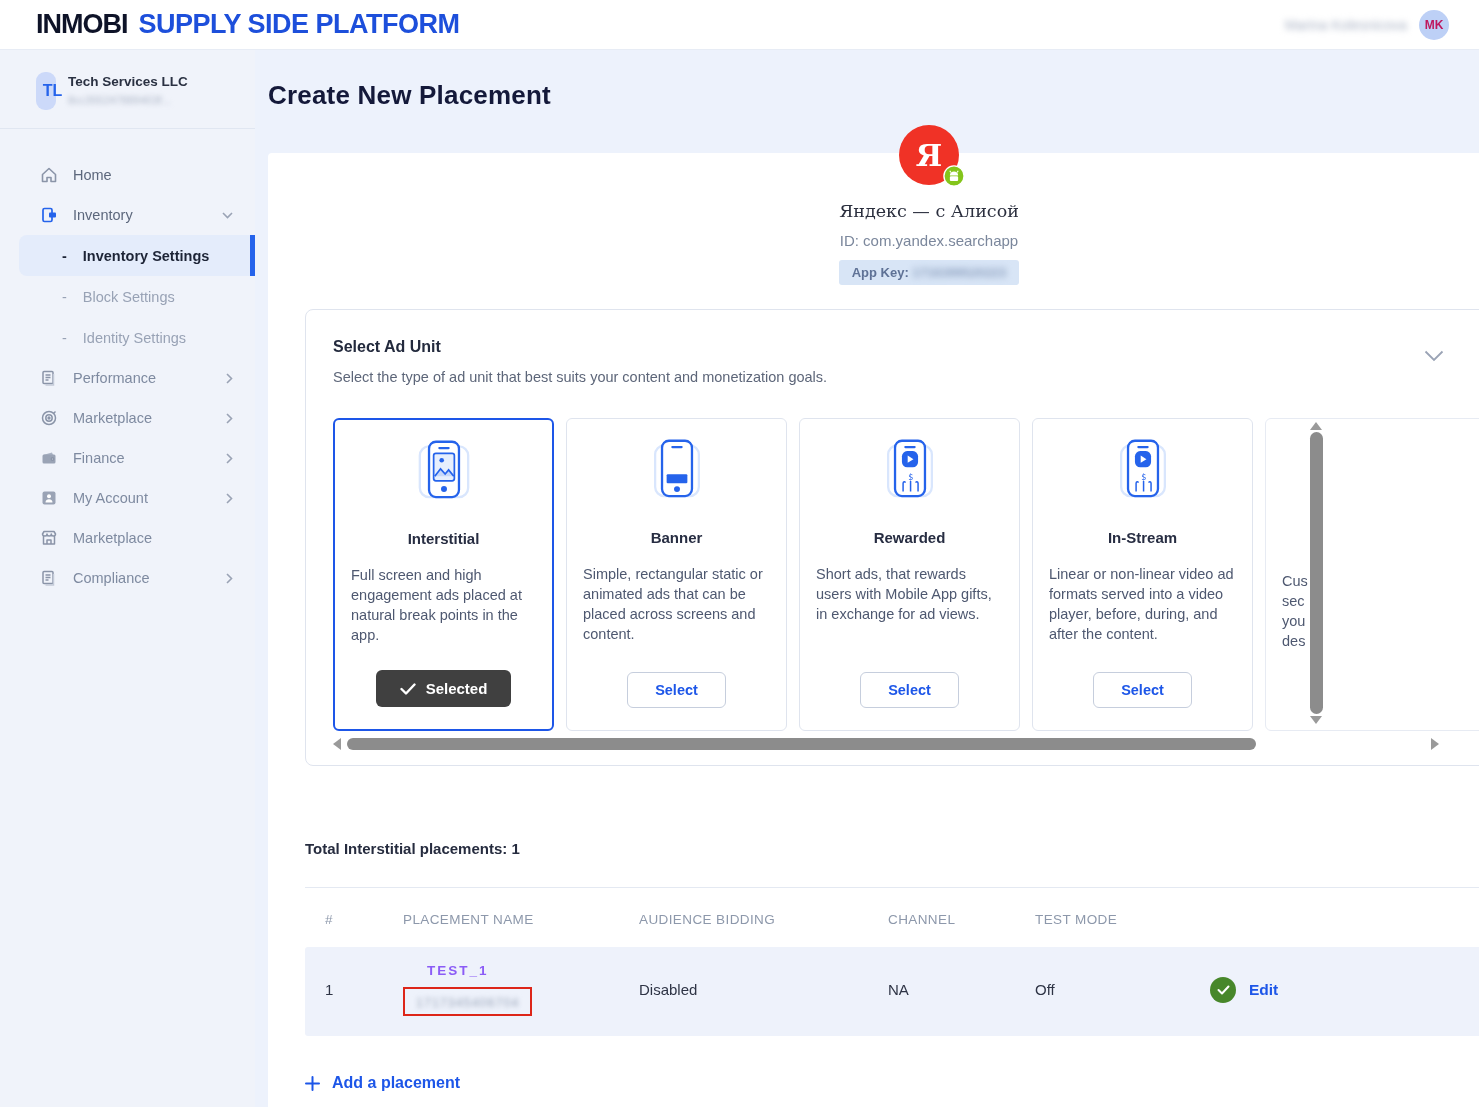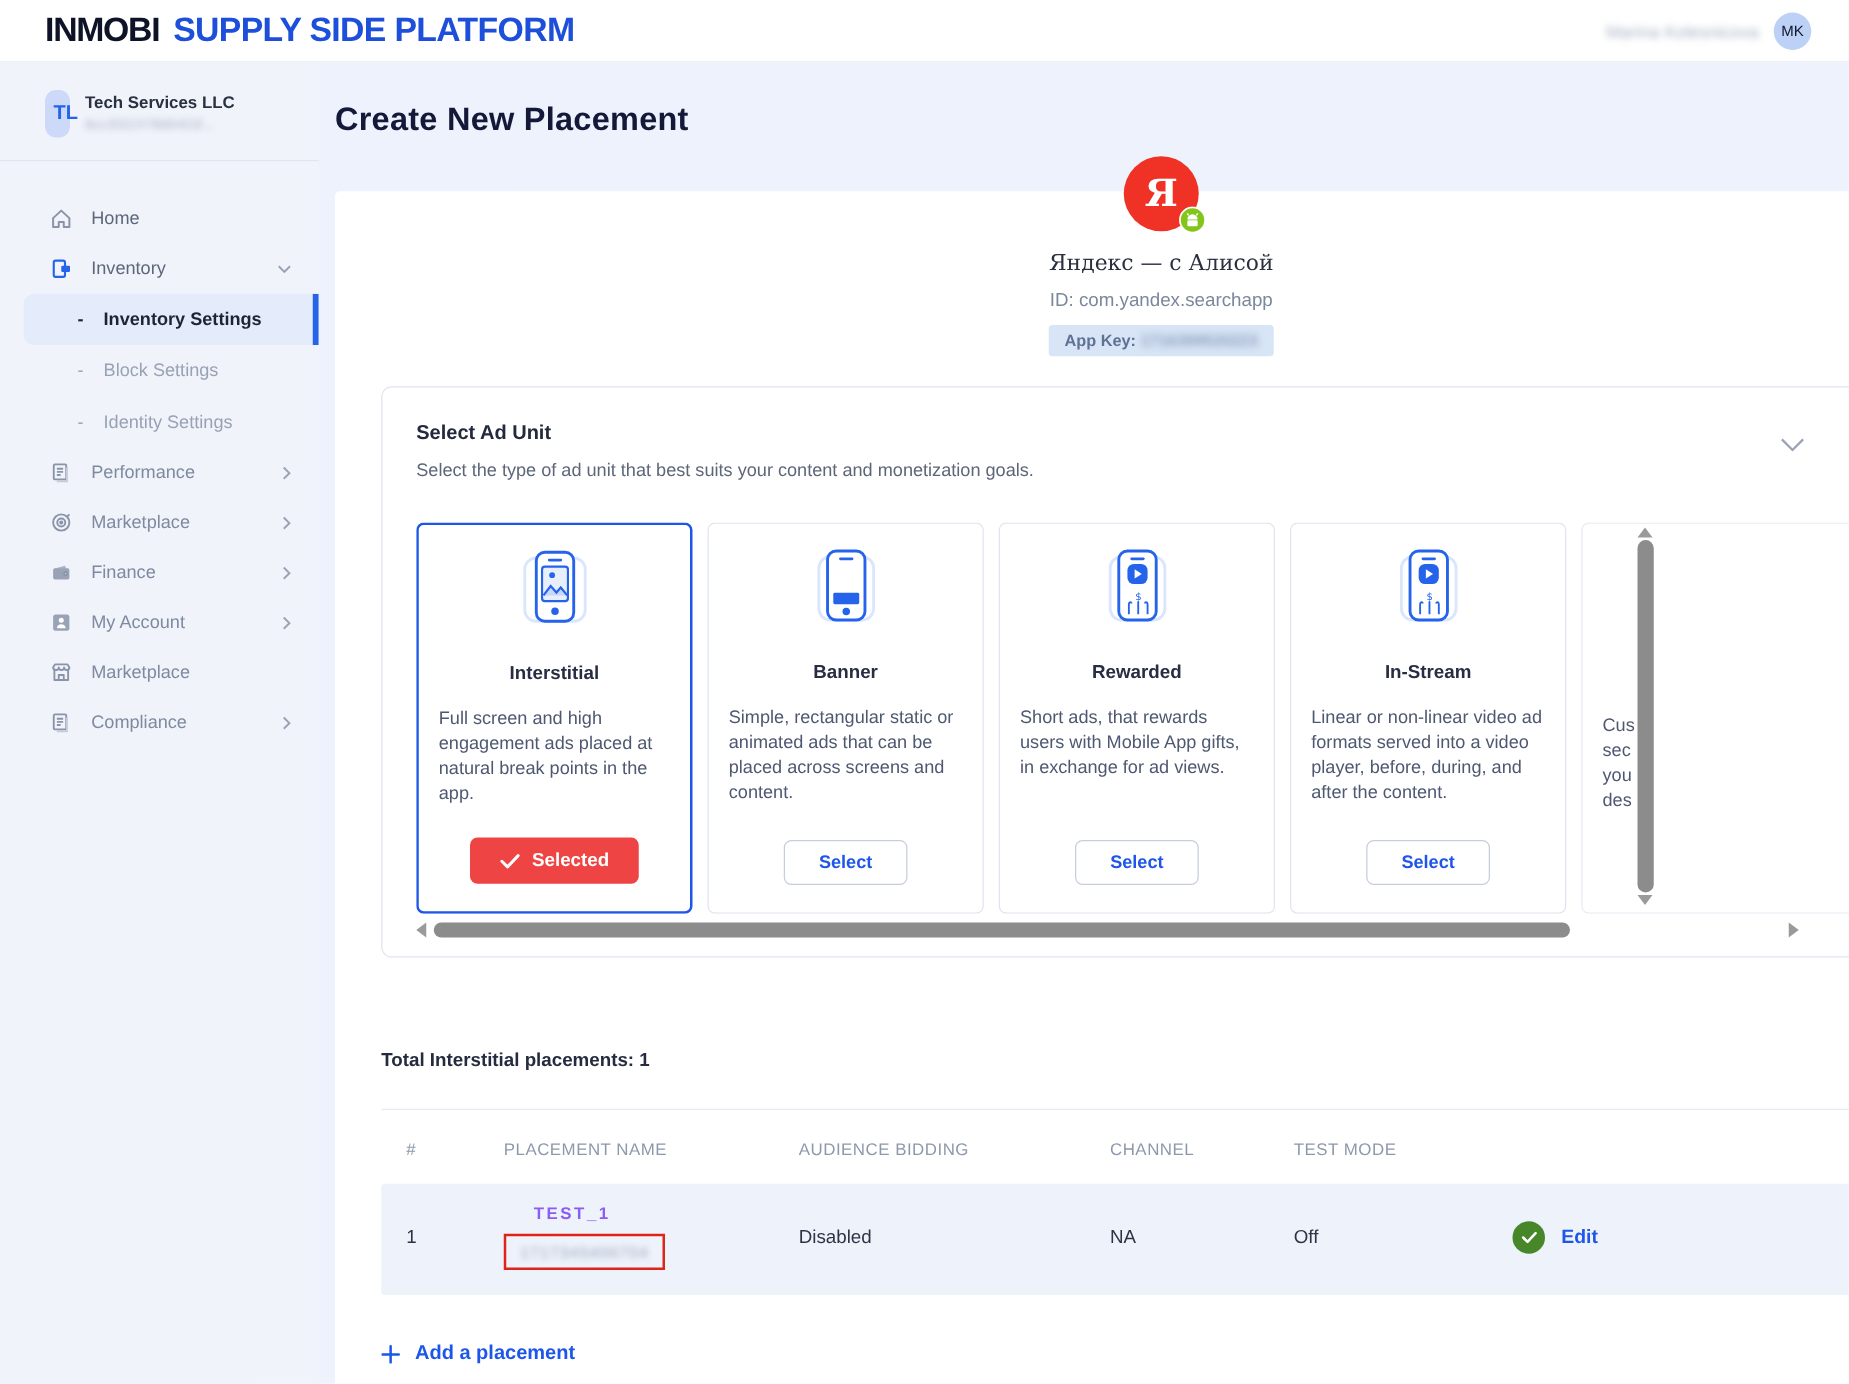--- a/index.html
+++ b/index.html
@@ -7,22 +7,22 @@
   body { font-family:"Liberation Sans", sans-serif; background:#edf2fc; color:#2e3445; }
 
   
   .topbar { height:50px; background:#fff; display:flex; align-items:center; justify-content:space-between;
             padding:0 30px 0 36px; border-bottom:1px solid #e7ecf5; }
   .brand { display:flex; align-items:baseline; gap:11px; font-weight:700; }
   .brand-primary { font-size:27px; color:#0e1328; letter-spacing:-1px; }
   .brand-secondary { font-size:27px; color:#1d4fdb; letter-spacing:-0.5px; }
   .user-area { display:flex; align-items:center; gap:12px; }
   .user-name { color:#a9b2c4; font-size:14px; filter:blur(3px); }
-  .user-avatar { width:30px; height:30px; border-radius:50%; background:#bdd0f6; color:#0f172a;
-                 font-size:12px; font-weight:400; display:flex; align-items:center; justify-content:center; }
+  .user-avatar { width:30px; height:30px; border-radius:50%; background:#bdd0f6; color:#be185d;
+                 font-size:12px; font-weight:700; display:flex; align-items:center; justify-content:center; }
 
   
   .layout { display:flex; height:1057px; }
   .sidebar { width:255px; background:#f0f3fa; padding-top:22px; flex:none; }
   .main { flex:1; padding:0 24px 0 13px; }
 
   
   .account { display:flex; gap:12px; padding:0 16px 18px 36px; border-bottom:1px solid #e0e6f1; }
   .account-avatar { width:20px; height:38px; border-radius:9px; background:#ccd9f9; color:#2563eb;
                     font-size:16px; font-weight:600; display:flex; align-items:center; justify-content:center; flex:none;padding-left:13px; }
@@ -66,21 +66,21 @@
   .cards-row { display:flex; gap:12px; margin-top:33px; margin-right:-47px; overflow:hidden;
                height:313px; position:relative; }
   .adcard { width:221px; min-width:221px; border:1px solid #dfe4ee; border-radius:6px;
             padding:18px 16px 22px; display:flex; flex-direction:column; align-items:center; background:#fff; }
   .adcard.selected { border:2px solid #1d56e8; }
   .adcard-title { margin-top:20px; font-size:15px; color:#272d42; font-weight:600; }
   .adcard-desc { margin-top:18px; font-size:14.5px; line-height:1.38; color:#4e5870; align-self:stretch; }
   .adcard .btn { margin-top:auto; cursor:pointer; }
   .btn-select { border:1px solid #c6cedd; color:#1d56e8; background:#fff; border-radius:6px;
                 padding:9px 27px; font-size:14.5px; font-weight:700; }
-  .btn-selected { background:#ef4444; color:#fff; border:none; border-radius:6px; padding:10px 24px;
+  .btn-selected { background:#404040; color:#fff; border:none; border-radius:6px; padding:10px 24px;
                   font-size:15px; font-weight:700; display:flex; align-items:center; gap:10px; }
   .adcard.partial { border:1px solid #e7ebf3; }
   .adcard.partial .adcard-desc { margin-top:134px; }
   .adcard.partial .line { display:block; }
 
   
   .vscroll { position:absolute; left:976px; top:4px; width:14px; height:302px;
              display:flex; flex-direction:column; align-items:center; }
   .vscroll .thumb { width:13px; flex:1; background:#8c8c8c; border-radius:7px; margin:2px 0; }
   .arrow-up { width:0; height:0; border-left:6px solid transparent; border-right:6px solid transparent; border-bottom:8px solid #9a9a9a; }

